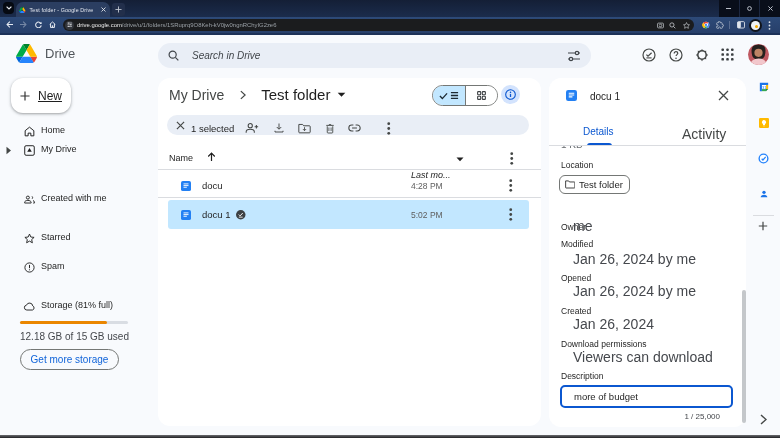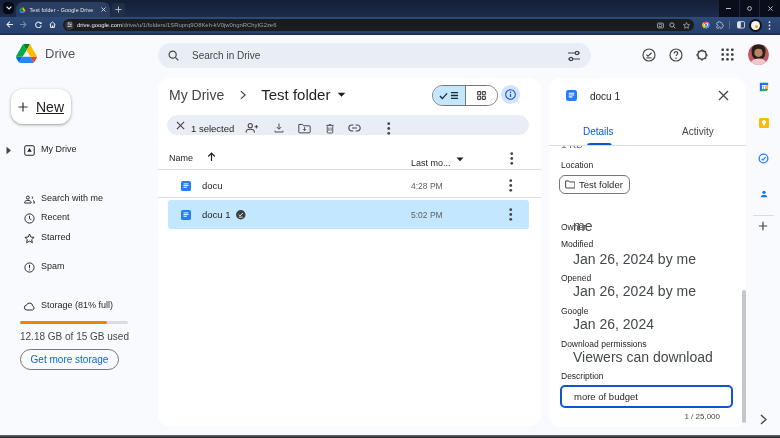--- a/index.html
+++ b/index.html
@@ -22,25 +22,25 @@
 #urlbar { position:absolute; left:63px; top:19px; width:631px; height:12px; border-radius:6px; background:#1b1c1e; display:flex; align-items:center; }
 #tune { width:9px; height:9px; border-radius:5px; background:#33363c; margin-left:2px; margin-right:3px; display:flex; align-items:center; justify-content:center; flex:none; }
 #urltext { font-size:5.9px; color:#ececec; white-space:nowrap; }
 #urltext span { color:#9aa0a6; }
 #navline { position:absolute; left:0; top:33px; width:780px; height:2px; background:#1c3158; }
 
 
 #drivelogo { position:absolute; left:16px; top:44px; }
 #drivename { position:absolute; left:45px; top:46px; font-size:13px; color:#50555a; }
 #searchbar { position:absolute; left:158px; top:43px; width:433px; height:25px; border-radius:13px; background:#e9eef6; }
-#searchtext { position:absolute; left:34px; top:7px; font-size:10px; color:#40454a; }
+#searchtext { position:absolute; left:34px; top:7px; font-size:10px; color:#40454a;font-style:italic; }
 .hdric { position:absolute; top:48px; color:#444746; }
 
 
-#newbtn { position:absolute; left:11px; top:89px; width:60px; height:35px; background:#fff; border-radius:12px; box-shadow:0 1px 2px rgba(60,64,67,.3), 0 1px 3px 1px rgba(60,64,67,.15); display:flex; align-items:center; justify-content:center; font-size:14px; color:#1f1f1f; gap:8px;text-decoration:underline; }
+#newbtn { position:absolute; left:11px; top:78px; width:60px; height:35px; background:#fff; border-radius:12px; box-shadow:0 1px 2px rgba(60,64,67,.3), 0 1px 3px 1px rgba(60,64,67,.15); display:flex; align-items:center; justify-content:center; font-size:12px; color:#1f1f1f; gap:8px;text-decoration:underline; }
 .navitem { position:absolute; left:0; width:150px; height:19px; display:flex; align-items:center; font-size:9px; color:#1f1f1f; }
 .navitem .ic { position:absolute; left:23px; width:13px; height:13px; }
 .navitem .lbl { position:absolute; left:41px; top:3px; }
 .navitem .arr { position:absolute; left:5px; top:5px; width:7px; height:9px; }
 #storagebar { position:absolute; left:20px; top:321px; width:108px; height:3px; border-radius:2px; background:#d9dde3; }
 #storagefill { width:87px; height:3px; border-radius:2px; background:#ea8600; }
 #storagetext { position:absolute; left:20px; top:331px; font-size:10px; color:#45484d; }
 #morebtn { position:absolute; left:20px; top:349px; width:99px; height:21px; border:1px solid #747775; border-radius:11px; color:#1064d9; font-size:10px; display:flex; align-items:center; justify-content:center; background:#f8fafd; }
 
 
@@ -59,21 +59,21 @@
 .rowname { position:absolute; left:44px; top:10px; font-size:9.5px; }
 .rowtime { position:absolute; left:253px; top:11px; color:#5e5e5e; font-size:8.5px; }
 .rowdots { position:absolute; left:351px; top:9px; }
 
 
 #panel { position:absolute; left:549px; top:78px; width:197px; height:349px; background:#fff; border-radius:12px; }
 #pdocic { position:absolute; left:17px; top:12px; }
 #pdocname { position:absolute; left:41px; top:13px; font-size:10px; color:#1f1f1f; }
 #pclose { position:absolute; left:169px; top:12px; }
 #ptab1 { position:absolute; left:34px; top:48px; font-size:10px; color:#0b57d0; }
-#ptab2 { position:absolute; left:133px; top:48px; font-size:10px; color:#444746; }
+#ptab2 { position:absolute; left:133px; top:48px; font-size:14px; color:#444746; }
 #pundl { position:absolute; left:38px; top:65px; width:25px; height:2.5px; border-radius:3px 3px 0 0; background:#0b57d0; }
 #pdiv { position:absolute; left:0; top:67px; width:197px; height:1px; background:#dadce0; }
 #pcut { position:absolute; left:12px; top:68px; width:30px; height:4px; overflow:hidden; }
 #pcut span { display:block; margin-top:-7px; font-size:10px; color:#6b6f73; }
 .plabel { position:absolute; left:12px; font-size:8.5px; color:#1f1f1f; }
 .pvalue { position:absolute; left:12px; font-size:14px; color:#45484d;padding-left:12px; }
 #locchip { position:absolute; left:10px; top:97px; height:19px; border:1px solid #747775; border-radius:6px; display:flex; align-items:center; padding:0 6px 0 5px; font-size:9.5px; color:#1f1f1f; gap:4px; background:#fff; }
 #descbox { position:absolute; left:11px; top:307px; width:173px; height:23px; border:2px solid #0b57d0; border-radius:5px; font-size:9.5px; color:#1f1f1f; line-height:20px; padding-left:12px; background:#fff; }
 #desccnt { position:absolute; left:109px; top:334px; width:62px; text-align:right; font-size:8px; color:#45484d; }
 #pscroll { position:absolute; left:742px; top:290px; width:4px; height:133px; border-radius:2px; background:#c4c7ca; }
@@ -265,46 +265,45 @@
         <path d="M3.5 6.5 Q3.5 0.5 10.5 0.5 Q17.5 0.5 17.5 6.5 Q17.5 13 14.5 14.5 Q12.5 16 10.5 16 Q8.5 16 6.5 14.5 Q3.5 13 3.5 6.5Z" fill="#26201d"></path>
         <circle cx="10.5" cy="8.8" r="4.1" fill="#bd8365"></circle>
         <path d="M2 21 Q3 14.5 10.5 14.5 Q18 14.5 19 21z" fill="#f2c7cc"></path>
       </g>
     </svg>
 
   <div id="newbtn"><svg width="10" height="10" viewBox="0 0 11 11">
         <path d="M5.5 0.5v10M0.5 5.5h10" stroke="#333" stroke-width="1.3"></path>
       </svg>New</div>
 
+  <div class="navitem" style="top:122px">
+    <svg class="ic" viewBox="0 0 24 24">
+        <path d="M4 10.5 12 4l8 6.5V20h-5.5v-5h-5v5H4z" fill="none" stroke="#1f1f1f" stroke-width="1.8"></path>
+      </svg>
+    <span class="lbl">Home</span>
+  </div>
   <div class="navitem" style="top:141px">
     <svg class="arr" viewBox="0 0 7 9">
         <path d="M1.5 0.7 6 4.5 1.5 8.3z" fill="#444746"></path>
       </svg>
     <svg class="ic" viewBox="0 0 24 24">
         <rect x="3.2" y="3.2" width="17.6" height="17.6" rx="2.5" fill="none" stroke="#1f1f1f" stroke-width="1.8"></rect>
         <path d="M12 7.2 16.2 14.5H7.8z" fill="#1f1f1f"></path>
       </svg>
     <span class="lbl">My Drive</span>
   </div>
   <div class="navitem" style="top:190px">
     <svg class="ic" viewBox="0 0 24 24">
         <g fill="none" stroke="#1f1f1f" stroke-width="1.7">
           <circle cx="9" cy="8.5" r="2.8"></circle>
           <path d="M3 18.5v-1.2c0-2.2 2.7-3.6 6-3.6s6 1.4 6 3.6v1.2z"></path>
           <path d="M16.5 6.2a2.7 2.7 0 0 1 0 4.6M18.5 13.9c1.6.6 2.7 1.7 2.7 3.2v1.4h-2.5"></path>
         </g>
       </svg>
-    <span class="lbl">Search with me</span>
-  </div>
-  <div class="navitem" style="top:209px">
-    <svg class="ic" viewBox="0 0 24 24">
-        <circle cx="12" cy="12" r="8.5" fill="none" stroke="#1f1f1f" stroke-width="1.7"></circle>
-        <path d="M12 7v5.3l3.5 2" fill="none" stroke="#1f1f1f" stroke-width="1.7"></path>
-      </svg>
-    <span class="lbl">Recent</span>
+    <span class="lbl">Created with me</span>
   </div>
   <div class="navitem" style="top:229px">
     <svg class="ic" viewBox="0 0 24 24">
         <path d="M12 3.8 14.5 9.3 20.5 9.9 16 14 17.3 19.9 12 16.8 6.7 19.9 8 14 3.5 9.9 9.5 9.3z" fill="none" stroke="#1f1f1f" stroke-width="1.7" stroke-linejoin="round"></path>
       </svg>
     <span class="lbl">Starred</span>
   </div>
   <div class="navitem" style="top:258px">
     <svg class="ic" viewBox="0 0 24 24">
         <circle cx="12" cy="12" r="8.5" fill="none" stroke="#1f1f1f" stroke-width="1.7"></circle>
@@ -402,21 +401,21 @@
           <circle cx="2" cy="7.5" r="1.6"></circle>
           <circle cx="2" cy="13" r="1.6"></circle>
         </g>
       </svg>
 
     <div id="thead">
       <span style="position:absolute;left:11px;top:7px;">Name</span>
       <svg style="position:absolute;left:49px;top:6px" width="9" height="10" viewBox="0 0 9 10">
           <path d="M4.5 9V1.5M1.2 4.5 4.5 1.2 7.8 4.5" fill="none" stroke="#1f1f1f" stroke-width="1.2"></path>
         </svg>
-      <span style="position:absolute;left:253px;top:12px;">Last mo...</span>
+      <span style="position:absolute;left:253px;top:24px;font-style:italic;">Last mo...</span>
       <svg style="position:absolute;left:298px;top:11px" width="8" height="5" viewBox="0 0 8 5">
           <path d="M0.5 0.5 4 4.3 7.5 0.5z" fill="#1f1f1f"></path>
         </svg>
       <svg style="position:absolute;left:352px;top:6px" width="3.5" height="13" viewBox="0 0 4 15">
           <g fill="#444746">
             <circle cx="2" cy="2" r="1.6"></circle>
             <circle cx="2" cy="7.5" r="1.6"></circle>
             <circle cx="2" cy="13" r="1.6"></circle>
           </g>
         </svg>
@@ -485,21 +484,21 @@
           <path d="M1.5 2h7.2l2 2.5h11.8a1.2 1.2 0 0 1 1.2 1.2v12.1a1.2 1.2 0 0 1-1.2 1.2H2.7a1.2 1.2 0 0 1-1.2-1.2z" fill="none" stroke="#1f1f1f" stroke-width="2"></path>
         </svg>
       Test folder
     </div>
     <div class="plabel" style="top:144px">Owner</div>
     <div class="pvalue" style="top:140px">me</div>
     <div class="plabel" style="top:161px">Modified</div>
     <div class="pvalue" style="top:173px">Jan 26, 2024 by me</div>
     <div class="plabel" style="top:195px">Opened</div>
     <div class="pvalue" style="top:205px">Jan 26, 2024 by me</div>
-    <div class="plabel" style="top:228px">Google</div>
+    <div class="plabel" style="top:228px">Created</div>
     <div class="pvalue" style="top:238px">Jan 26, 2024</div>
     <div class="plabel" style="top:261px">Download permissions</div>
     <div class="pvalue" style="top:271px">Viewers can download</div>
     <div class="plabel" style="top:293px">Description</div>
     <div id="descbox">more of budget</div>
     <div id="desccnt">1 / 25,000</div>
   </div>
   <div id="pscroll"></div>
 
   <svg class="railic" style="top:82px;left:759px" width="10" height="10" viewBox="0 0 24 24">

